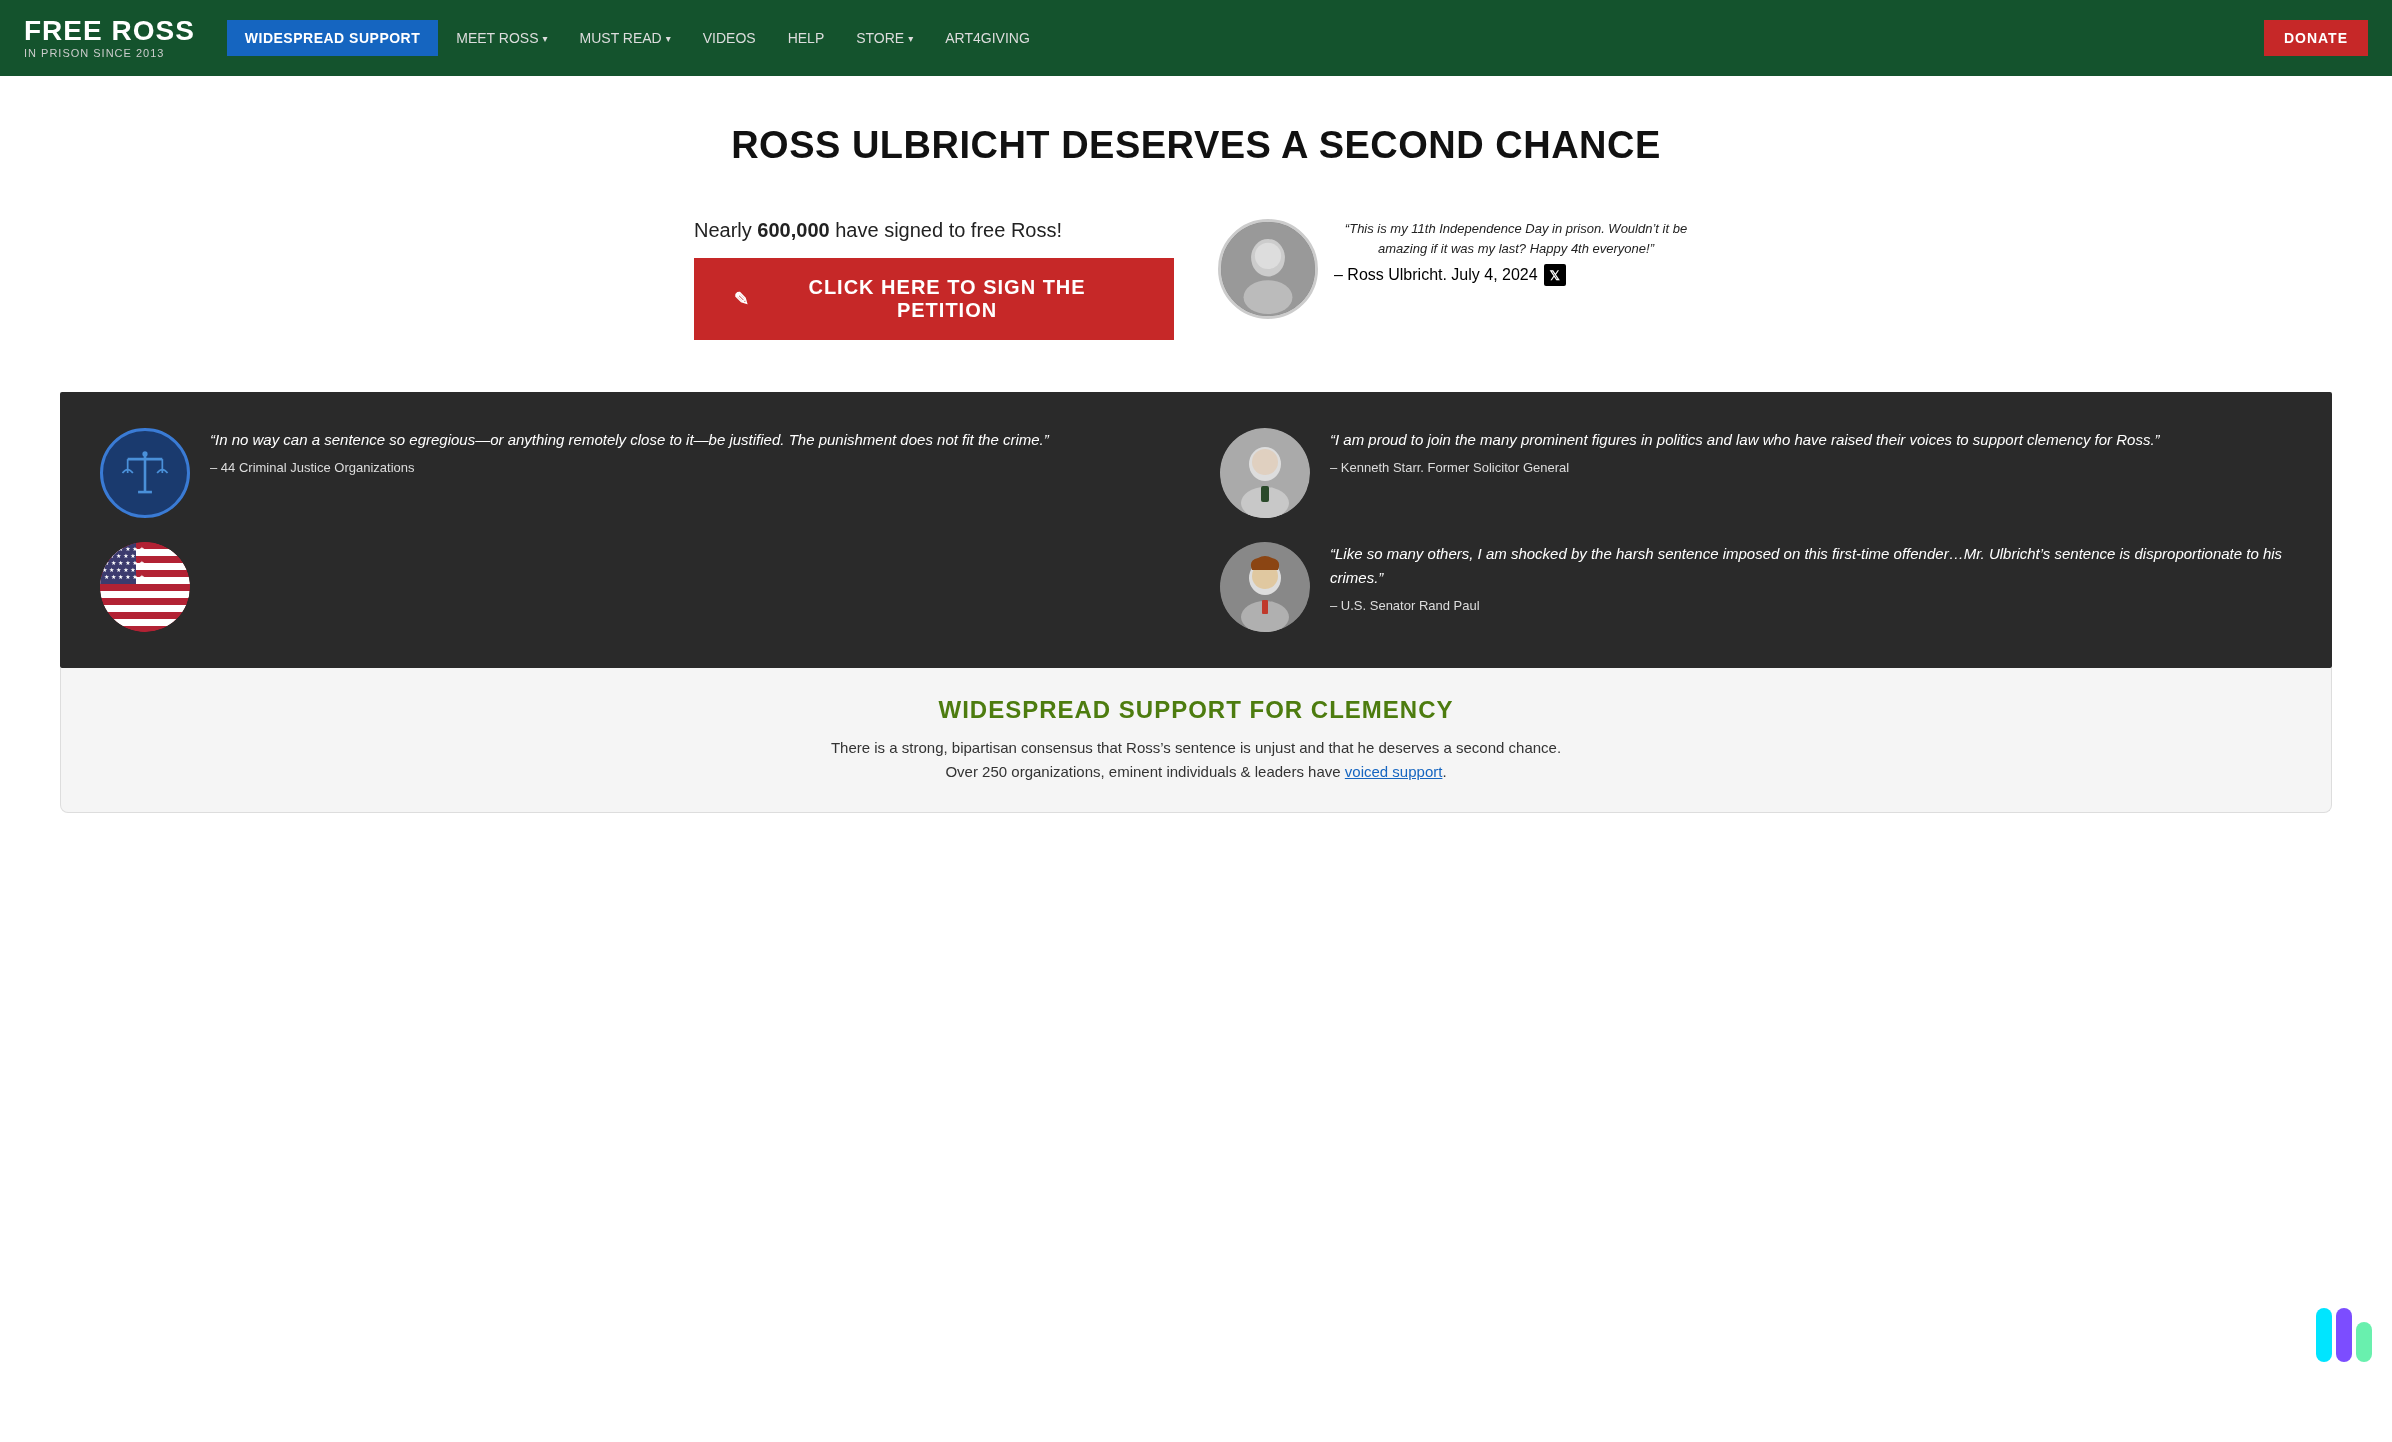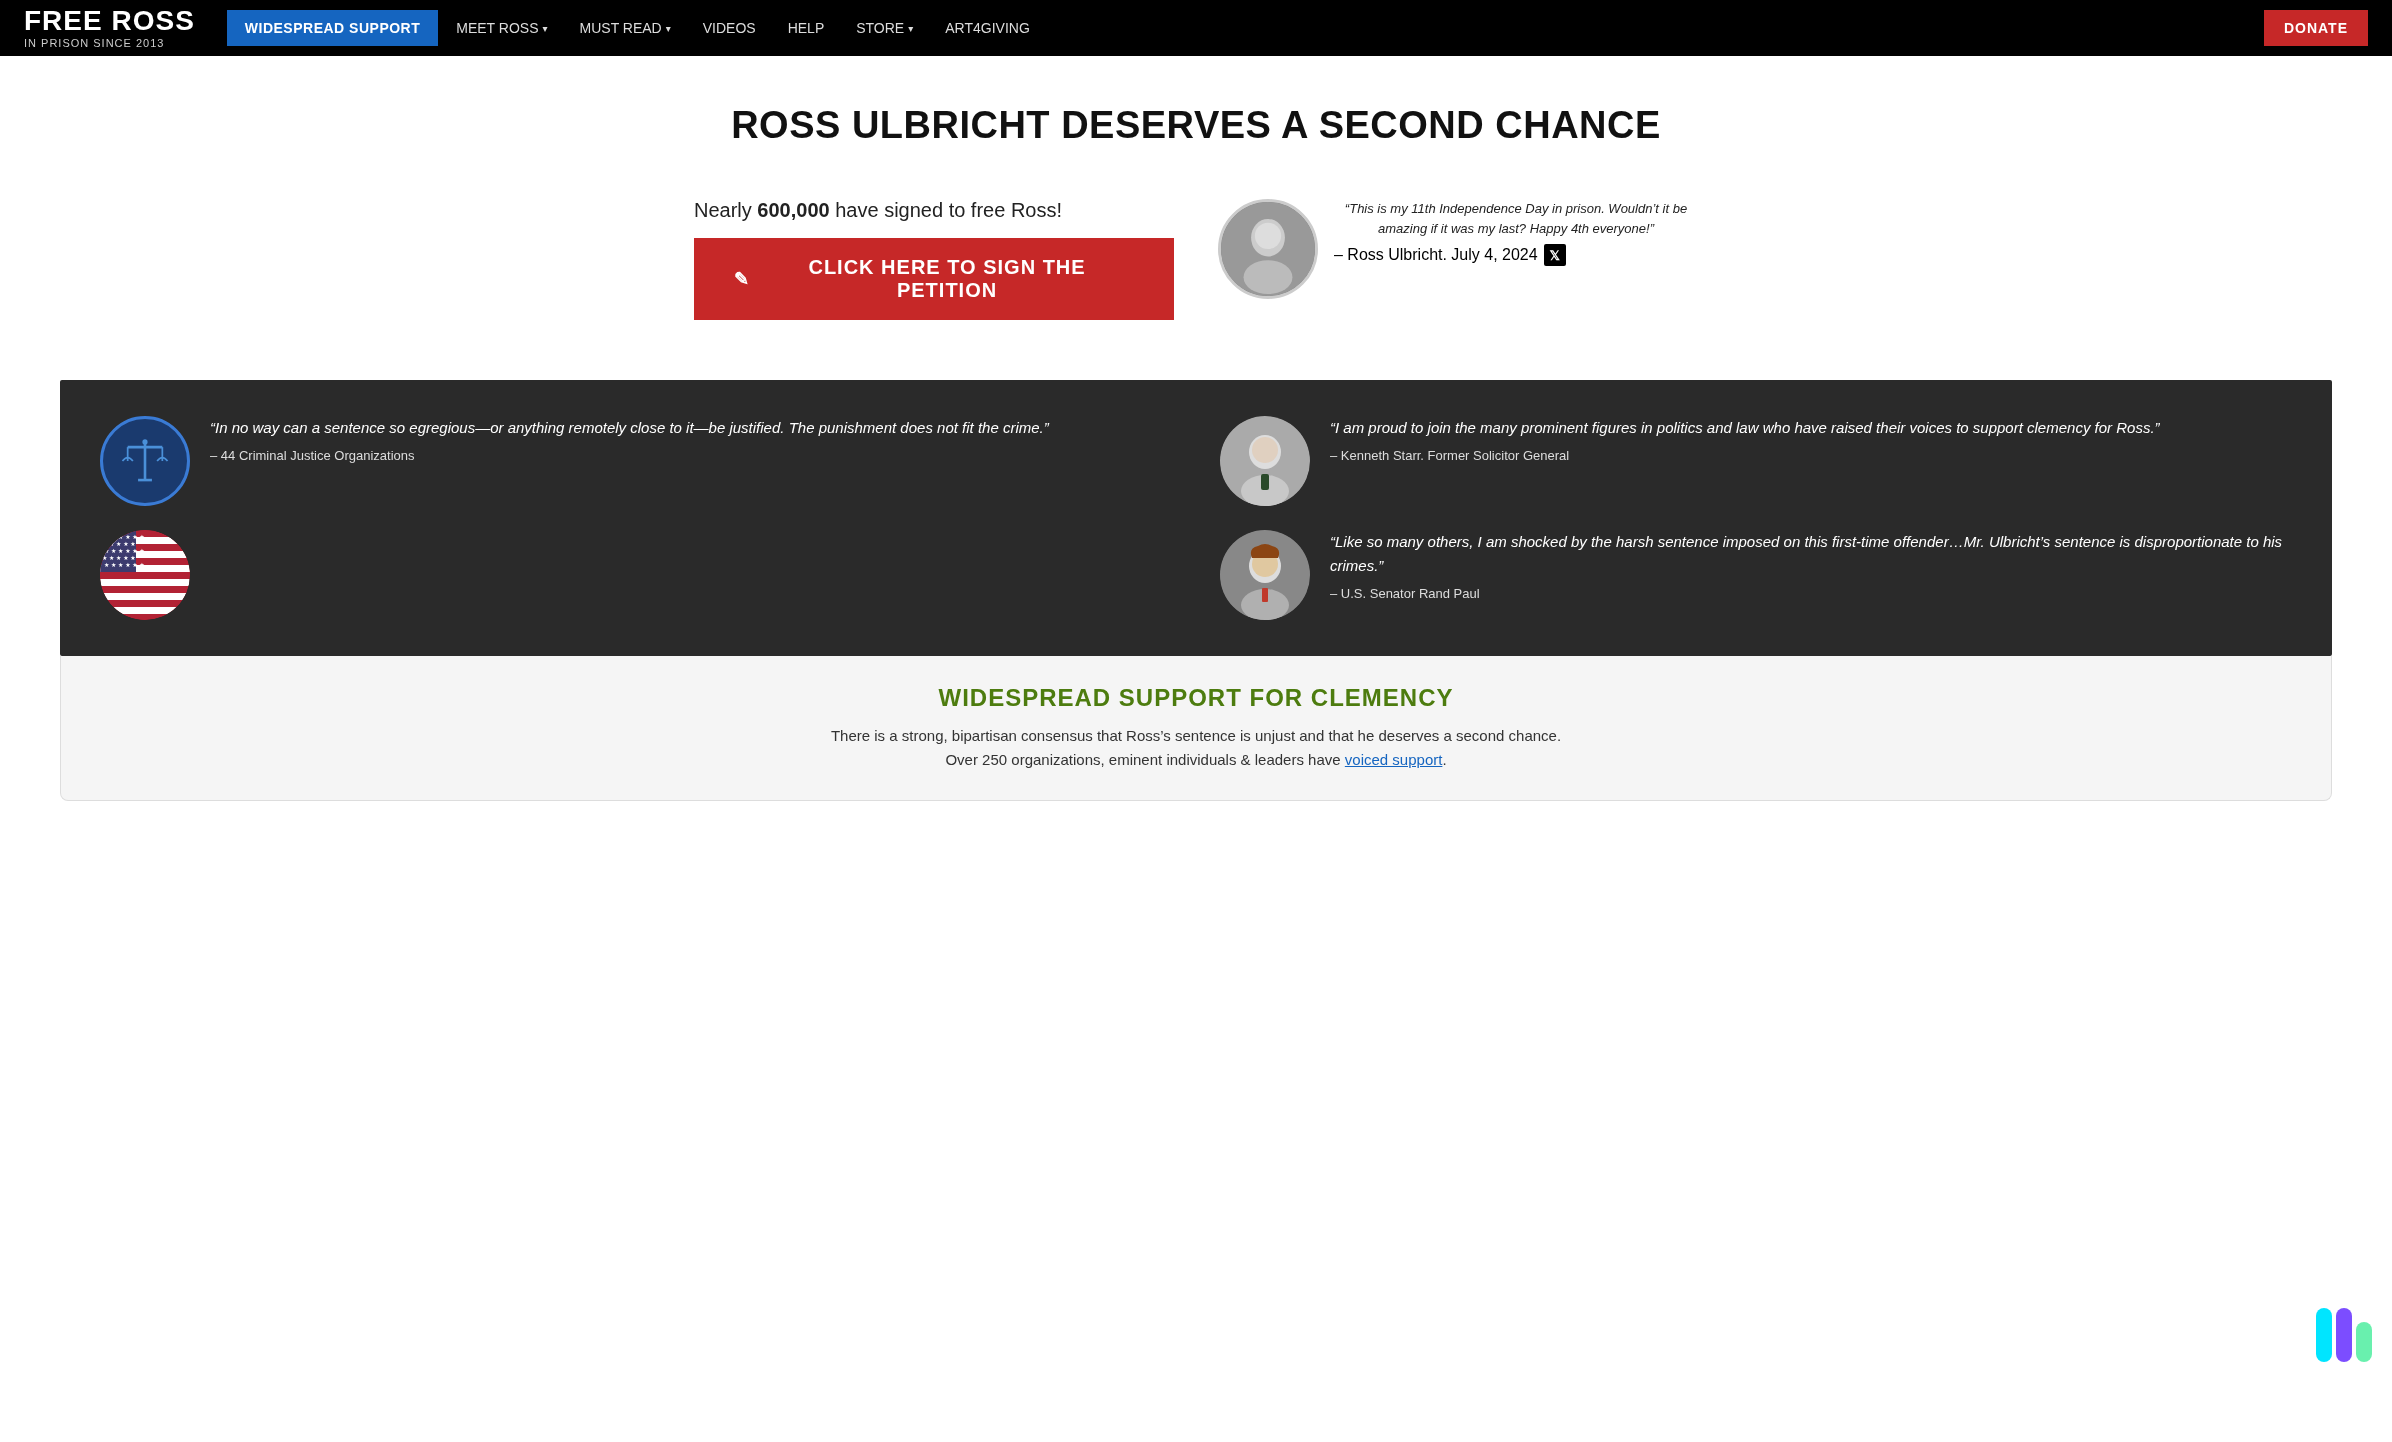--- a/index.html
+++ b/index.html
@@ -1,24 +1,24 @@
 <!DOCTYPE html>
 <html><head>
   <meta charset="utf-8">
   <style>
     * { margin: 0; padding: 0; box-sizing: border-box; }
     body { font-family: Arial, sans-serif; background: #fff; }
 
     
     nav {
-      background: #000000;
+      background: #14532d;
       display: flex;
       align-items: center;
       padding: 4px 24px;
-      height: 56px;
+      height: 76px;
       position: relative;
       z-index: 10;
     }
     .nav-logo {
       display: flex;
       flex-direction: column;
       margin-right: 32px;
     }
     .nav-logo-top {
       font-size: 28px;
@@ -84,21 +84,21 @@
       color: #111;
       letter-spacing: 0.5px;
       margin-bottom: 52px;
     }
     .hero-content {
       display: flex;
       justify-content: center;
       align-items: flex-start;
       gap: 44px;
       max-width: 1100px;
-      margin: 12px auto;
+      margin: 4px auto;
     }
     .hero-left {
       display: flex;
       flex-direction: column;
       align-items: flex-start;
       gap: 16px;
     }
     .hero-signed {
       font-size: 20px;
       color: #222;

